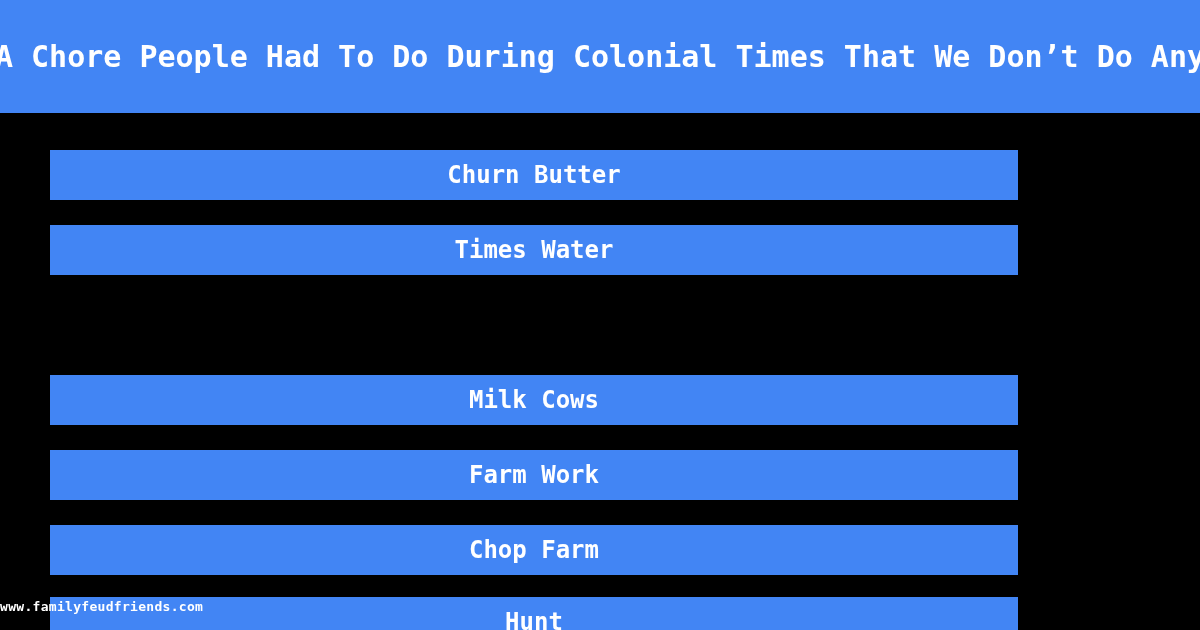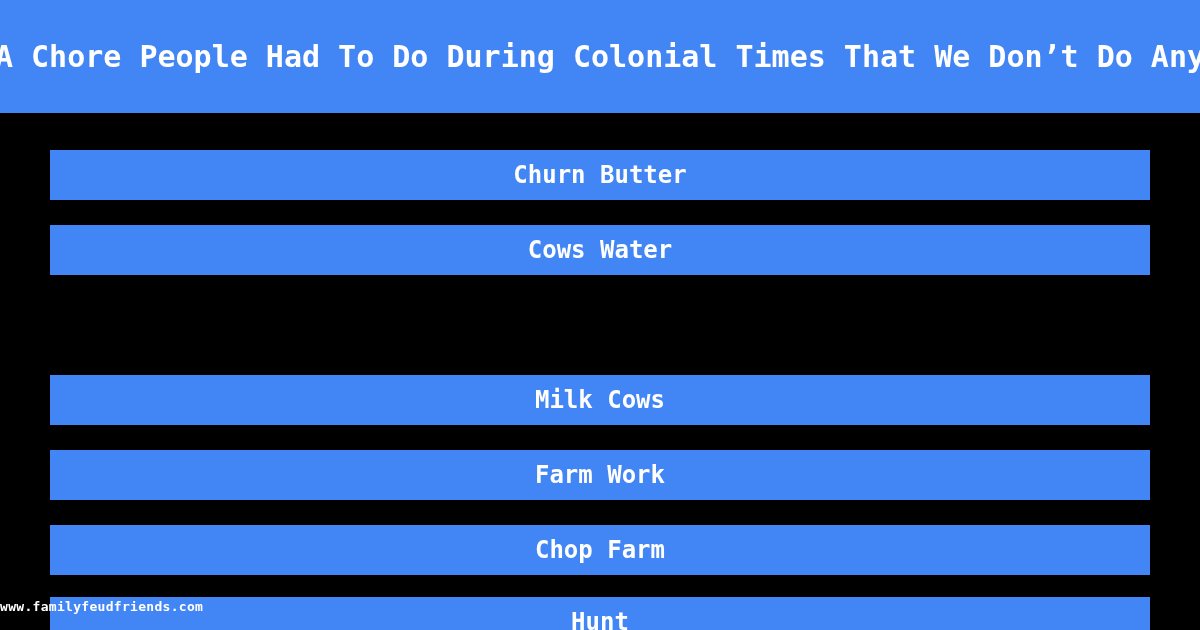--- a/index.html
+++ b/index.html
@@ -54,21 +54,21 @@
     left: 0;
     top: 113px;
     width: 1200px;
     height: 517px;
     overflow: hidden;
   }
 
   .answer-row {
     position: absolute;
     left: 50px;
-    width: 1100px;
+    width: 968px;
     height: 50px;
     background: #4285f4;
     display: flex;
     align-items: center;
     justify-content: center;
     overflow: hidden;
   }
   .answer-text {
     color: #ffffff;
     font-family: "DejaVu Sans Mono", "Liberation Mono", monospace;
@@ -106,21 +106,21 @@
     <div class="header-title">Name A Chore People Had To Do During Colonial Times That We Don’t Do Any More</div>
   </div>
 
   <div class="board">
 
     <div class="answer-row" style="top:37px">
       <span class="answer-text">Churn Butter</span>
     </div>
 
     <div class="answer-row" style="top:112px">
-      <span class="answer-text">Cows Water</span>
+      <span class="answer-text">Times Water</span>
     </div>
 
 
     <div class="answer-row" style="top:262px">
       <span class="answer-text">Milk Cows</span>
     </div>
 
     <div class="answer-row" style="top:337px">
       <span class="answer-text">Farm Work</span>
     </div>

